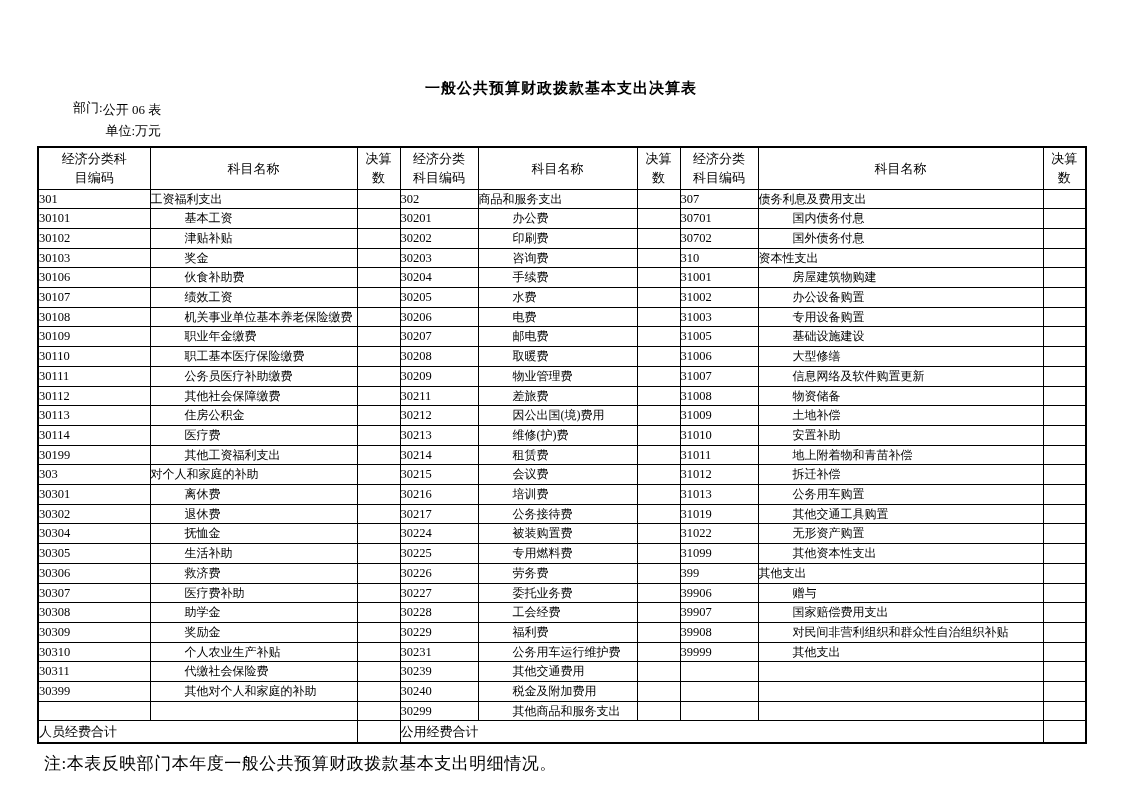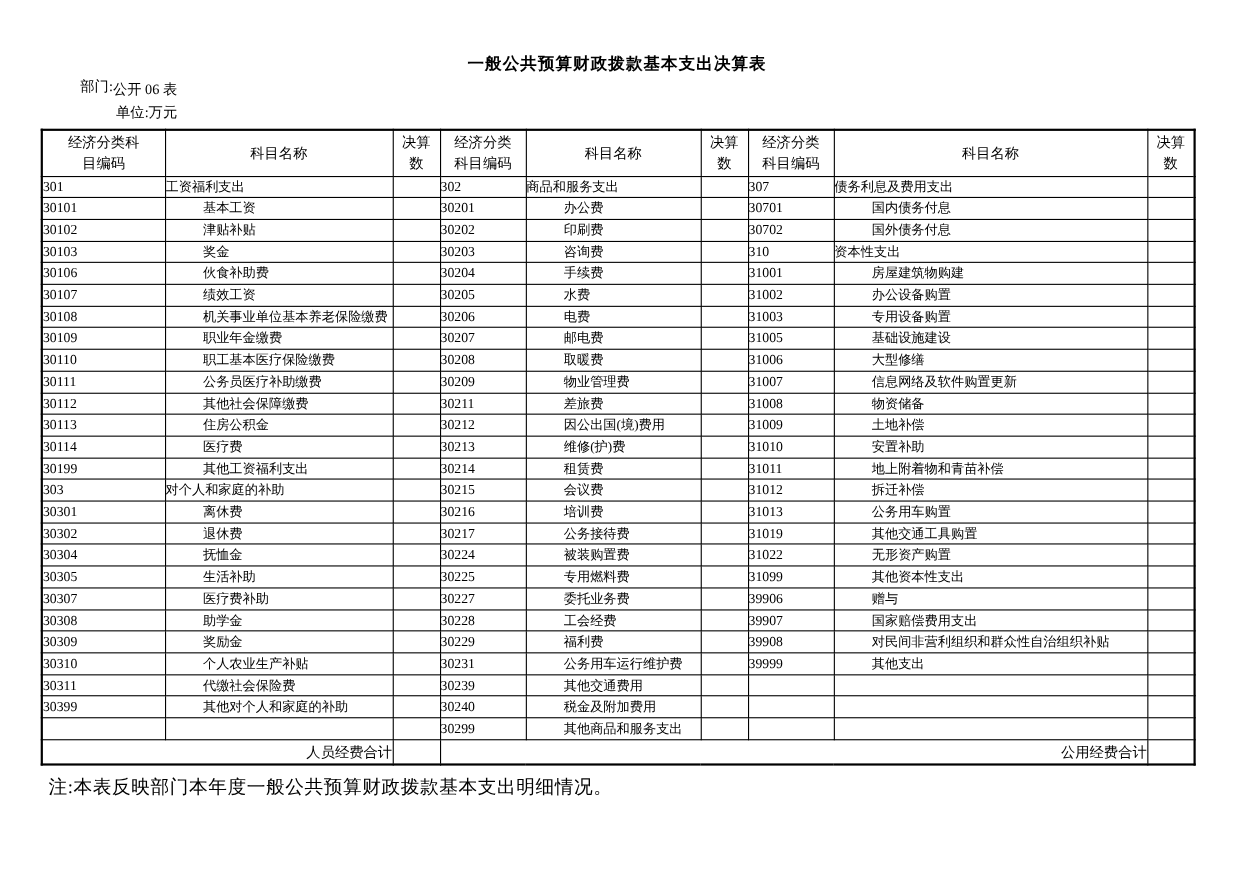--- a/index.html
+++ b/index.html
@@ -14,21 +14,21 @@
     font-family: "Liberation Serif", "DejaVu Serif", serif;
     overflow: hidden;
   }
   .page {
     position: relative;
     width: 1122px;
     height: 793px;
     box-sizing: border-box;
   }
   .title {
-    padding-top: 50px;
+    padding-top: 79px;
     text-align: center;
     font-size: 15px;
     font-weight: bold;
     letter-spacing: 1px;
     line-height: 19px;
   }
   .meta-row {
     display: flex;
     align-items: flex-start;
     margin: 1px 40px 0 73px;
@@ -77,21 +77,21 @@
     text-align: left;
     padding-left: 7px;
   }
   td.name.indent {
     padding-left: 34px;
   }
   td.amt { }
   table.fin tfoot td {
     height: 21px;
     line-height: 21px;
-    text-align: right;
+    text-align: left;
     font-size: 13px;
   }
   .note {
     margin: 8px 0 0 44px;
     font-size: 17px;
     letter-spacing: 0.5px;
   }
 </style>
 </head>
 <body>
@@ -343,20 +343,31 @@
           <td class="name indent">生活补助</td>
           <td class="amt"></td>
           <td class="code">30225</td>
           <td class="name indent">专用燃料费</td>
           <td class="amt"></td>
           <td class="code">31099</td>
           <td class="name indent">其他资本性支出</td>
           <td class="amt"></td>
         </tr>
         <tr>
+          <td class="code">30306</td>
+          <td class="name indent">救济费</td>
+          <td class="amt"></td>
+          <td class="code">30226</td>
+          <td class="name indent">劳务费</td>
+          <td class="amt"></td>
+          <td class="code">399</td>
+          <td class="name">其他支出</td>
+          <td class="amt"></td>
+        </tr>
+        <tr>
           <td class="code">30307</td>
           <td class="name indent">医疗费补助</td>
           <td class="amt"></td>
           <td class="code">30227</td>
           <td class="name indent">委托业务费</td>
           <td class="amt"></td>
           <td class="code">39906</td>
           <td class="name indent">赠与</td>
           <td class="amt"></td>
         </tr>

